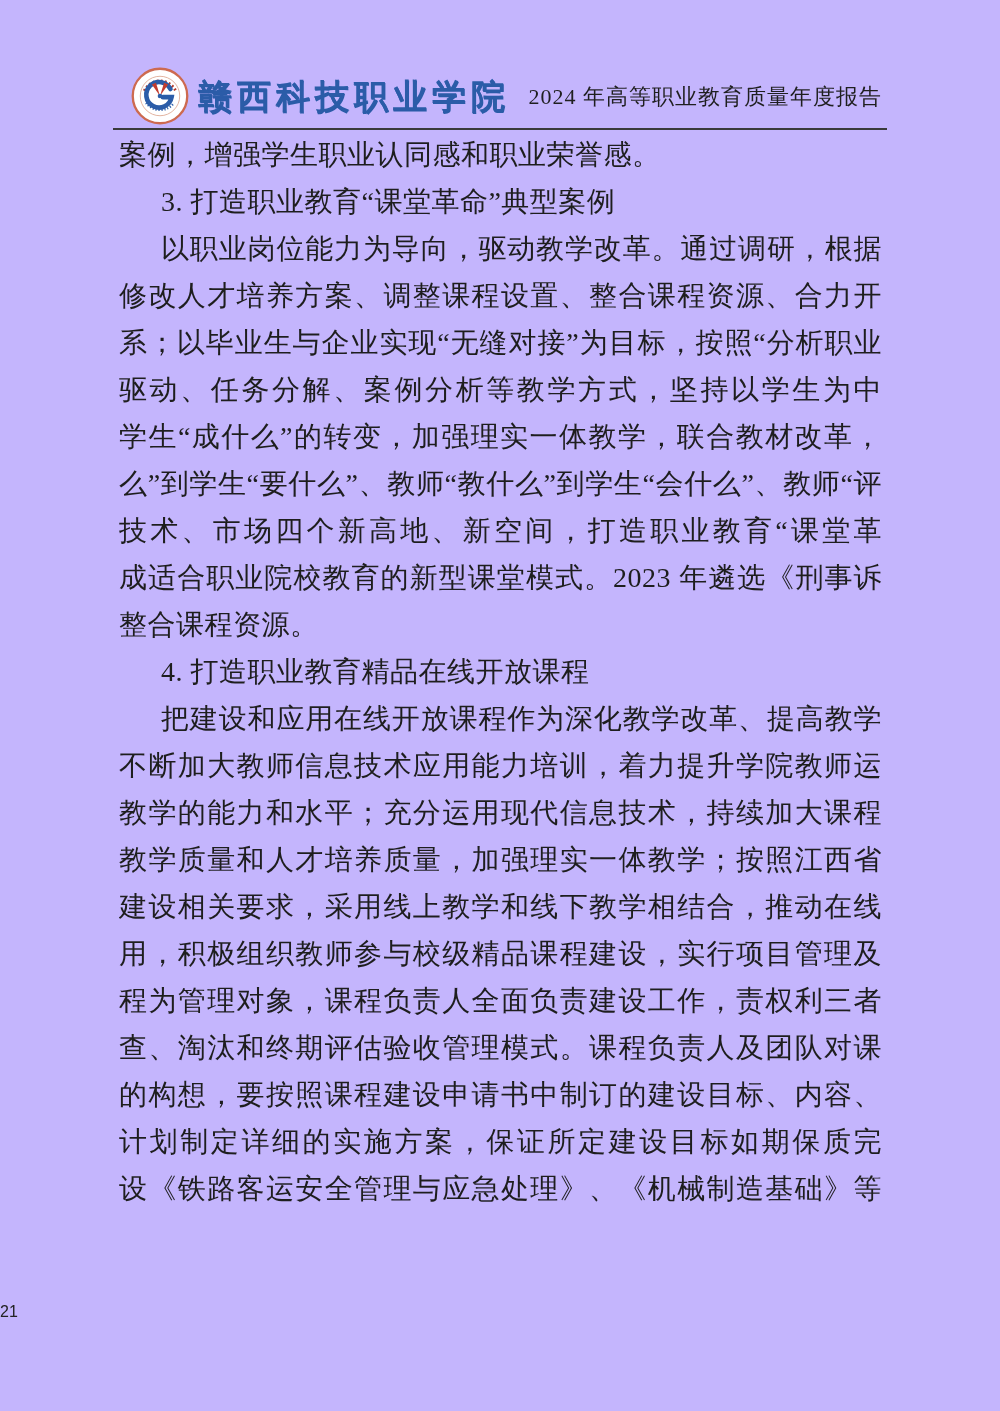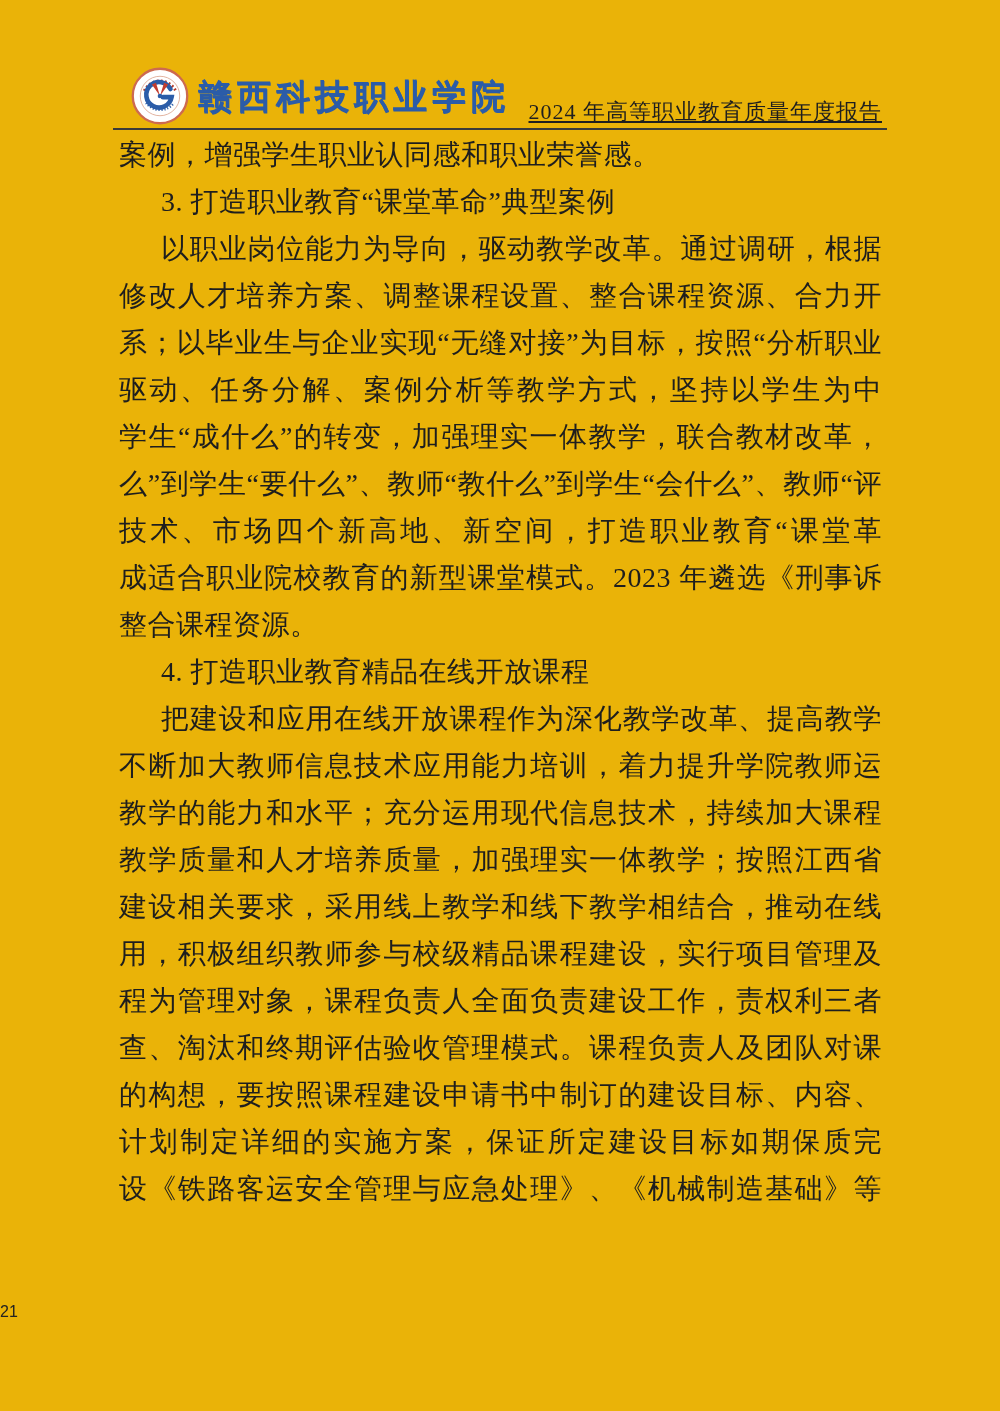--- a/index.html
+++ b/index.html
@@ -5,39 +5,39 @@
   html, body { margin: 0; padding: 0; }
   body {
     width: 1000px; height: 1411px;
     background: #f6f6f4;
     font-family: "Liberation Serif", serif;
     position: relative;
   }
   .page {
     position: absolute; left: 0; top: 0;
     width: 1000px; height: 1411px;
-    background: #eab308;
+    background: #c4b5fd;
     overflow: hidden;
   }
   
   .logo {
     position: absolute; left: 131px; top: 67px;
     width: 58px; height: 58px;
   }
   .college-name {
     position: absolute; left: 198px; top: 74px;
     font-size: 34px; font-weight: bold;
     color: #2b5ca8; letter-spacing: 5px;
     white-space: nowrap;
     text-shadow: 0.5px 0.5px 0 #2b5ca8;
   }
   .report-title {
-    position: absolute; right: 118px; top: 97px;
+    position: absolute; right: 118px; top: 82px;
     font-size: 22px; color: #1f1f1f;
-    white-space: nowrap; letter-spacing: 1px; text-decoration: underline;
+    white-space: nowrap; letter-spacing: 1px;
   }
   .header-rule {
     position: absolute; left: 113px; top: 128px;
     width: 774px; height: 2px;
     background: #3a3a3a;
   }
   
   .content {
     position: absolute; left: 119px; top: 131px;
     width: 763px;

